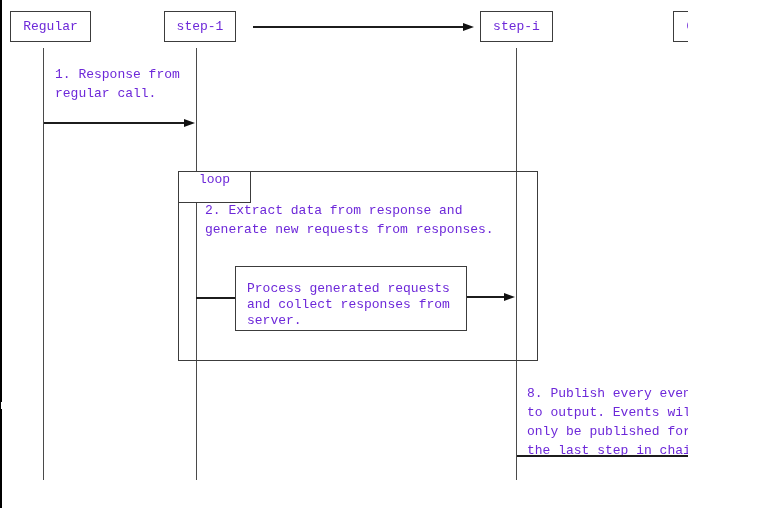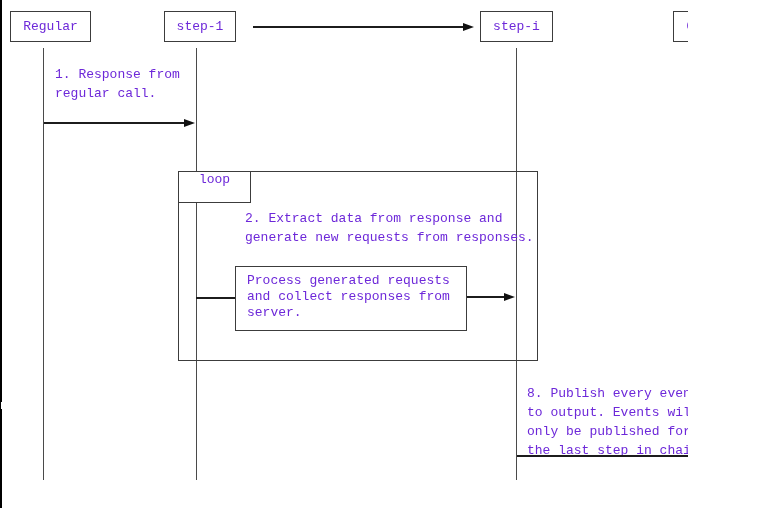--- a/index.html
+++ b/index.html
@@ -83,21 +83,21 @@
   }
   .procbox {
     position: absolute;
     left: 235px;
     top: 266px;
     width: 232px;
     height: 65px;
     box-sizing: border-box;
     border: 1.4px solid #3c3c3c;
     background: #ffffff;
-    padding: 6px 0 0 11px;
+    padding: 14px 0 0 11px;
     font-size: 13px;
     line-height: 16px;
     white-space: pre;
     z-index: 3;
   }
   .edge-bar {
     position: absolute;
     left: 0;
     top: 0;
     width: 2px;
@@ -147,21 +147,21 @@
   <div class="msg" style="left:55px; top:65px;">1. Response from
 regular call.</div>
   <div class="hline" style="left:44px; top:122.3px; width:141px;"></div>
   <div class="ahead" style="left:184px; top:118.5px;"></div>
 
   <div class="frame"></div>
   <div class="loopbox">
     <span>loop</span>
   </div>
 
-  <div class="msg" style="left:205px; top:209px;margin-left:40px;">2. Extract data from response and
+  <div class="msg" style="left:205px; top:201px;">2. Extract data from response and
 generate new requests from responses.</div>
 
   <div class="hline" style="left:196px; top:297.3px; width:40px;"></div>
   <div class="procbox"><span>Process generated requests
 and collect responses from
 server.</span></div>
   <div class="hline" style="left:467px; top:296.3px; width:39px;"></div>
   <div class="ahead" style="left:504px; top:292.5px;"></div>
 
   <div class="msg" style="left:527px; top:384px;">8. Publish every event

